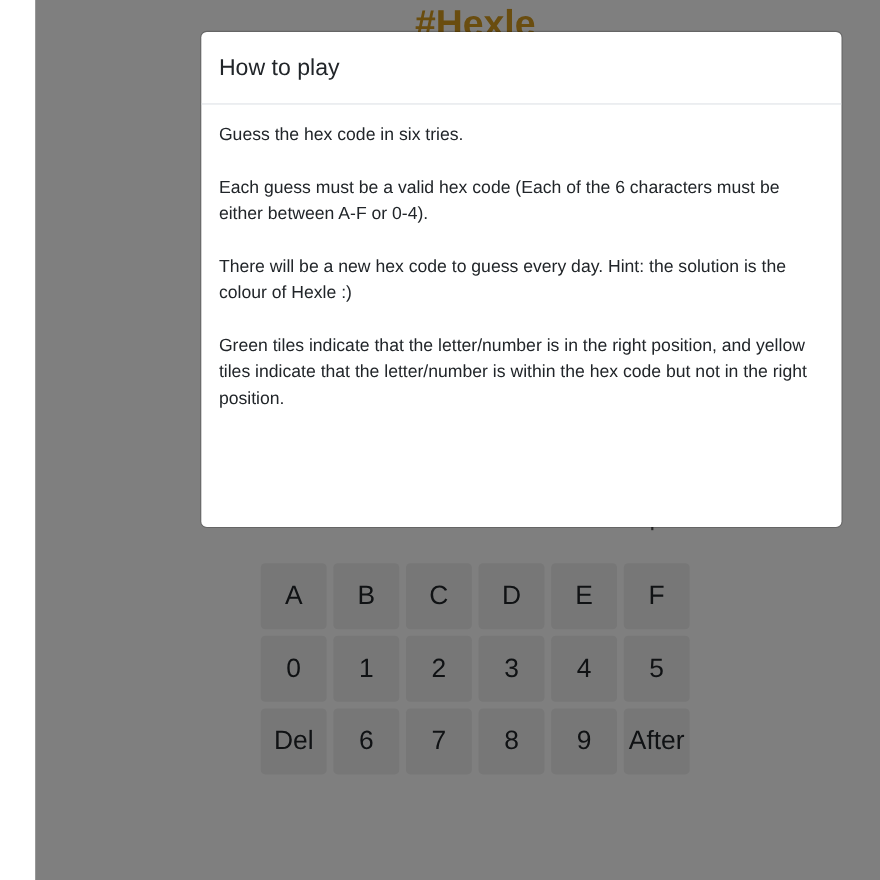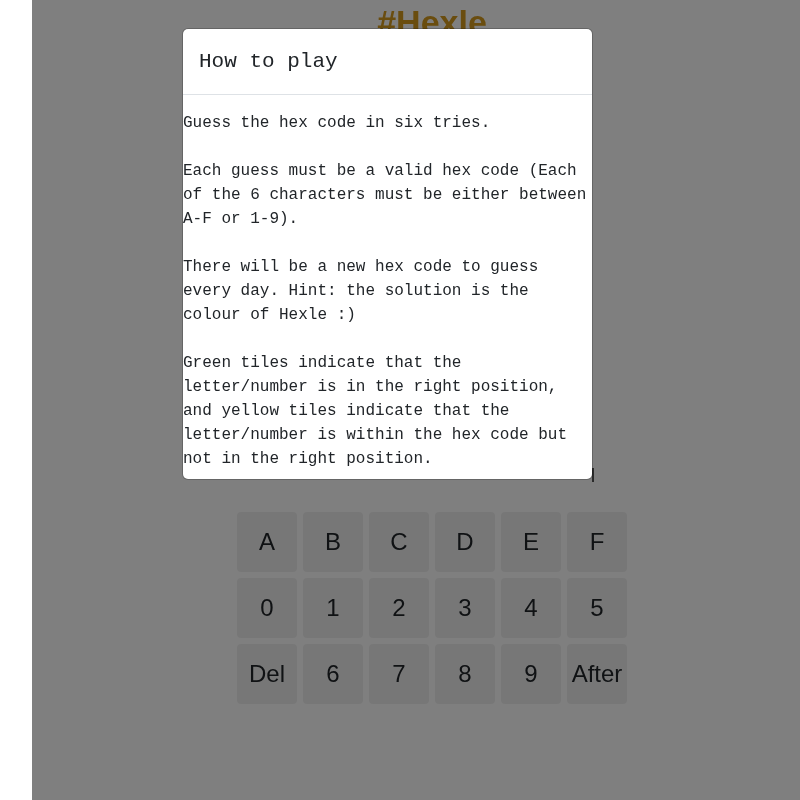--- a/index.html
+++ b/index.html
@@ -62,44 +62,43 @@
     }
     .overlay {
       position: absolute;
       inset: 0;
       background: rgba(0,0,0,0.5);
     }
     .modal {
       position: absolute;
       left: 151px;
       top: 29px;
-      width: 409px;
+      width: 582px;
       height: 450px;
       background: #ffffff;
       border-radius: 5px;
       box-shadow: 0 0 0 1px rgba(0,0,0,0.2);
       overflow: hidden;
-      font-family: Liberation Mono, monospace;
     }
     .modal-header {
       height: 66px;
       border-bottom: 1px solid #dee2e6;
       box-sizing: border-box;
       padding: 0 16px;
       display: flex;
       align-items: center;
     }
     .modal-title {
       font-size: 21px;
       font-weight: normal;
       margin: 0;
       color: #212529;
     }
     .modal-body {
-      padding: 16px 0;
+      padding: 16px 16px;
       font-size: 16px;
       line-height: 24px;
       color: #212529;
     }
     .modal-body p {
       margin: 0 0 24px 0;
     }
     .modal-body p:last-child { margin-bottom: 0; }
   </style>
 </head>
@@ -134,18 +133,18 @@
   </div>
 
   <div class="overlay"></div>
 
   <div class="modal">
     <div class="modal-header">
       <h2 class="modal-title">How to play</h2>
     </div>
     <div class="modal-body">
       <p>Guess the hex code in six tries.</p>
-      <p>Each guess must be a valid hex code (Each of the 6 characters must be either between A-F or 1-9).</p>
+      <p>Each guess must be a valid hex code (Each of the 6 characters must be either between A-F or 0-4).</p>
       <p>There will be a new hex code to guess every day. Hint: the solution is the colour of Hexle :)</p>
       <p>Green tiles indicate that the letter/number is in the right position, and yellow tiles indicate that the letter/number is within the hex code but not in the right position.</p>
     </div>
   </div>
 </div>
 
 </body></html>

